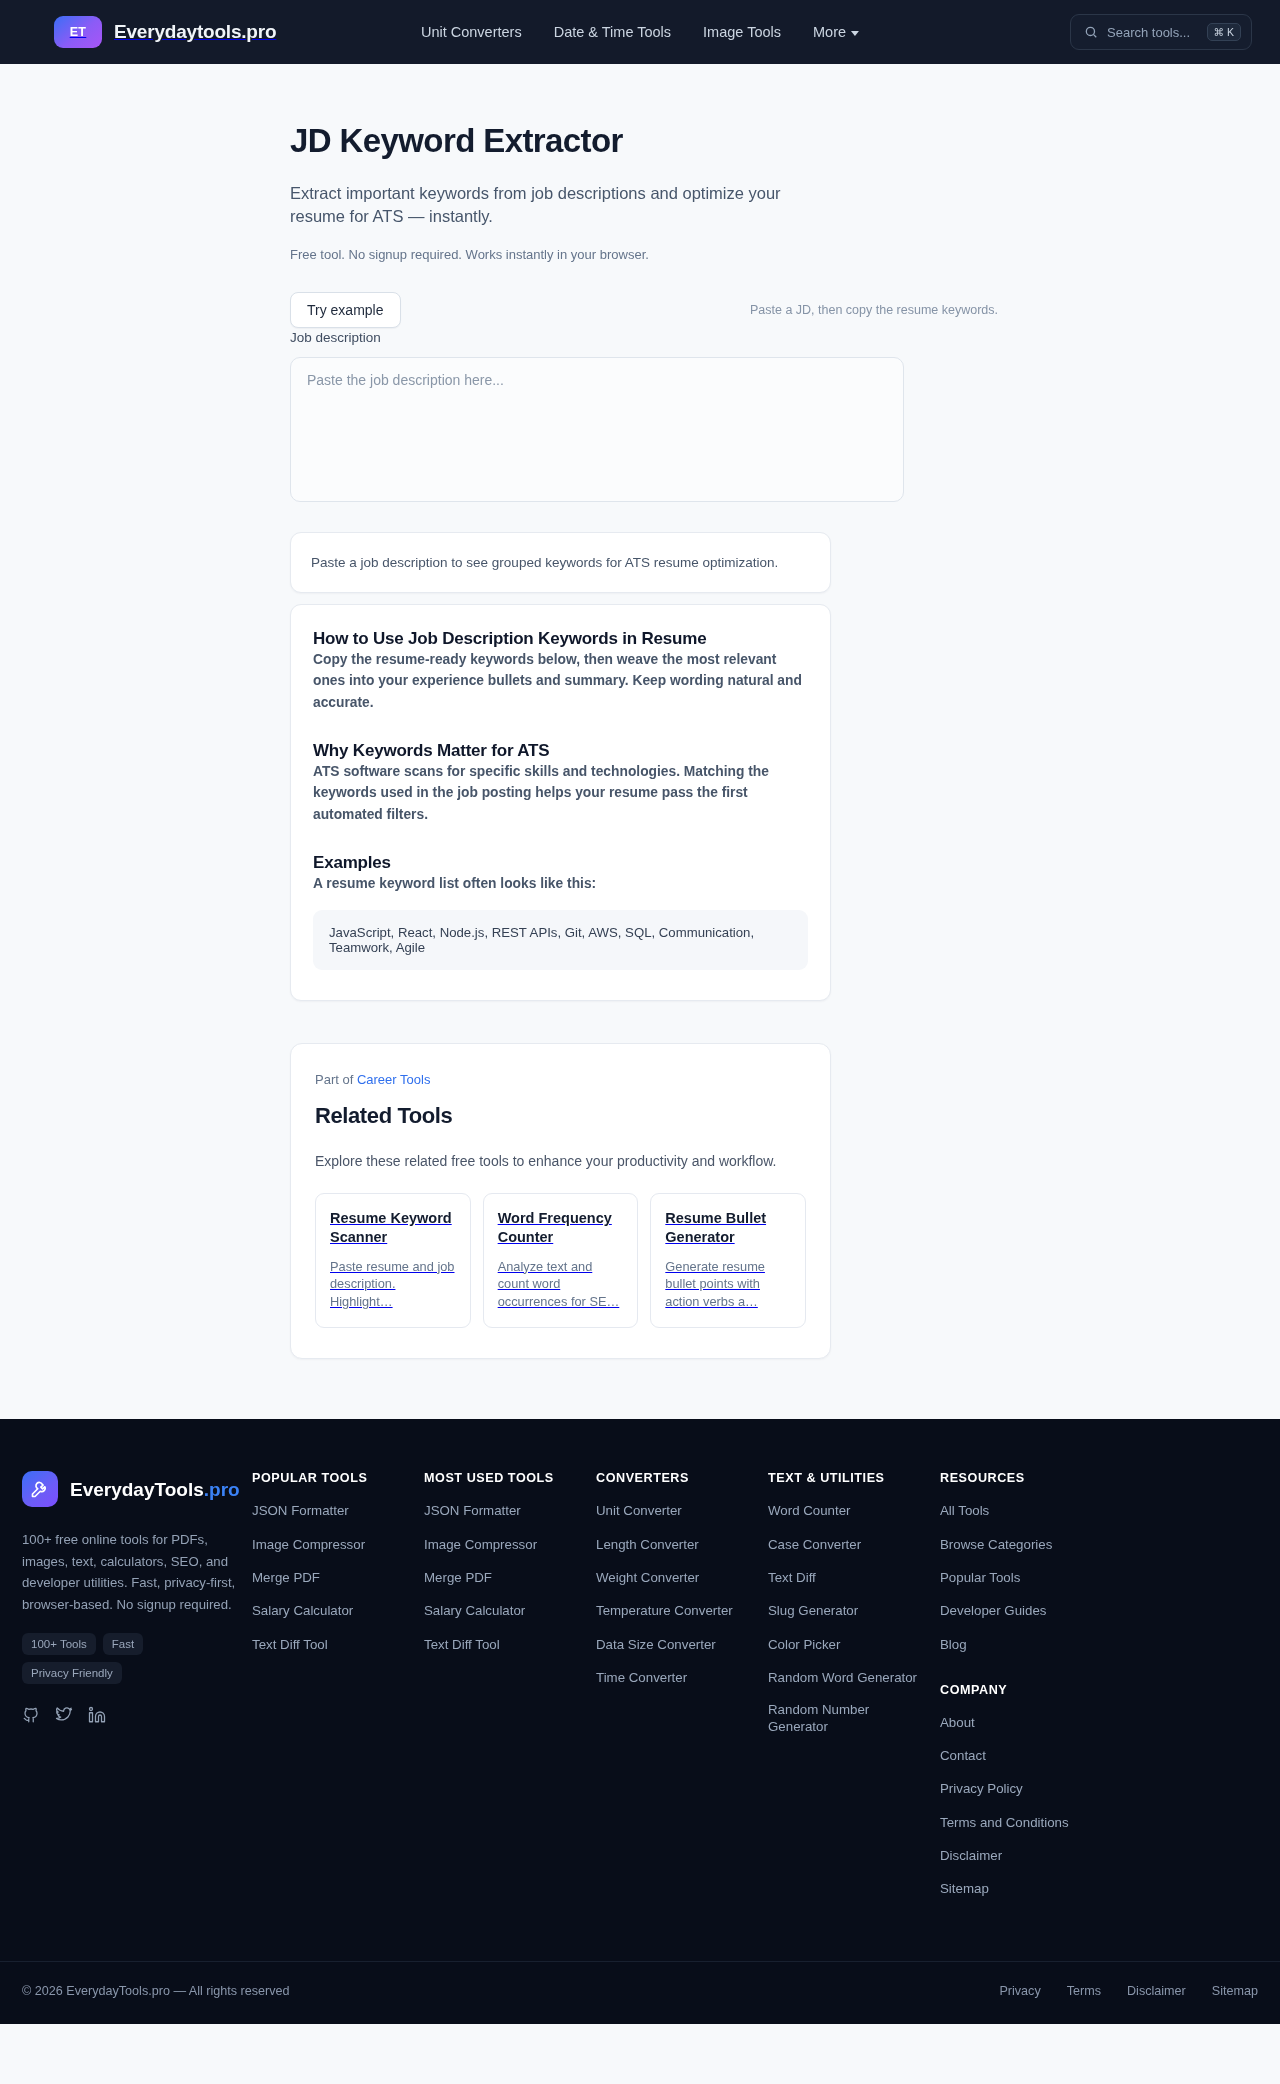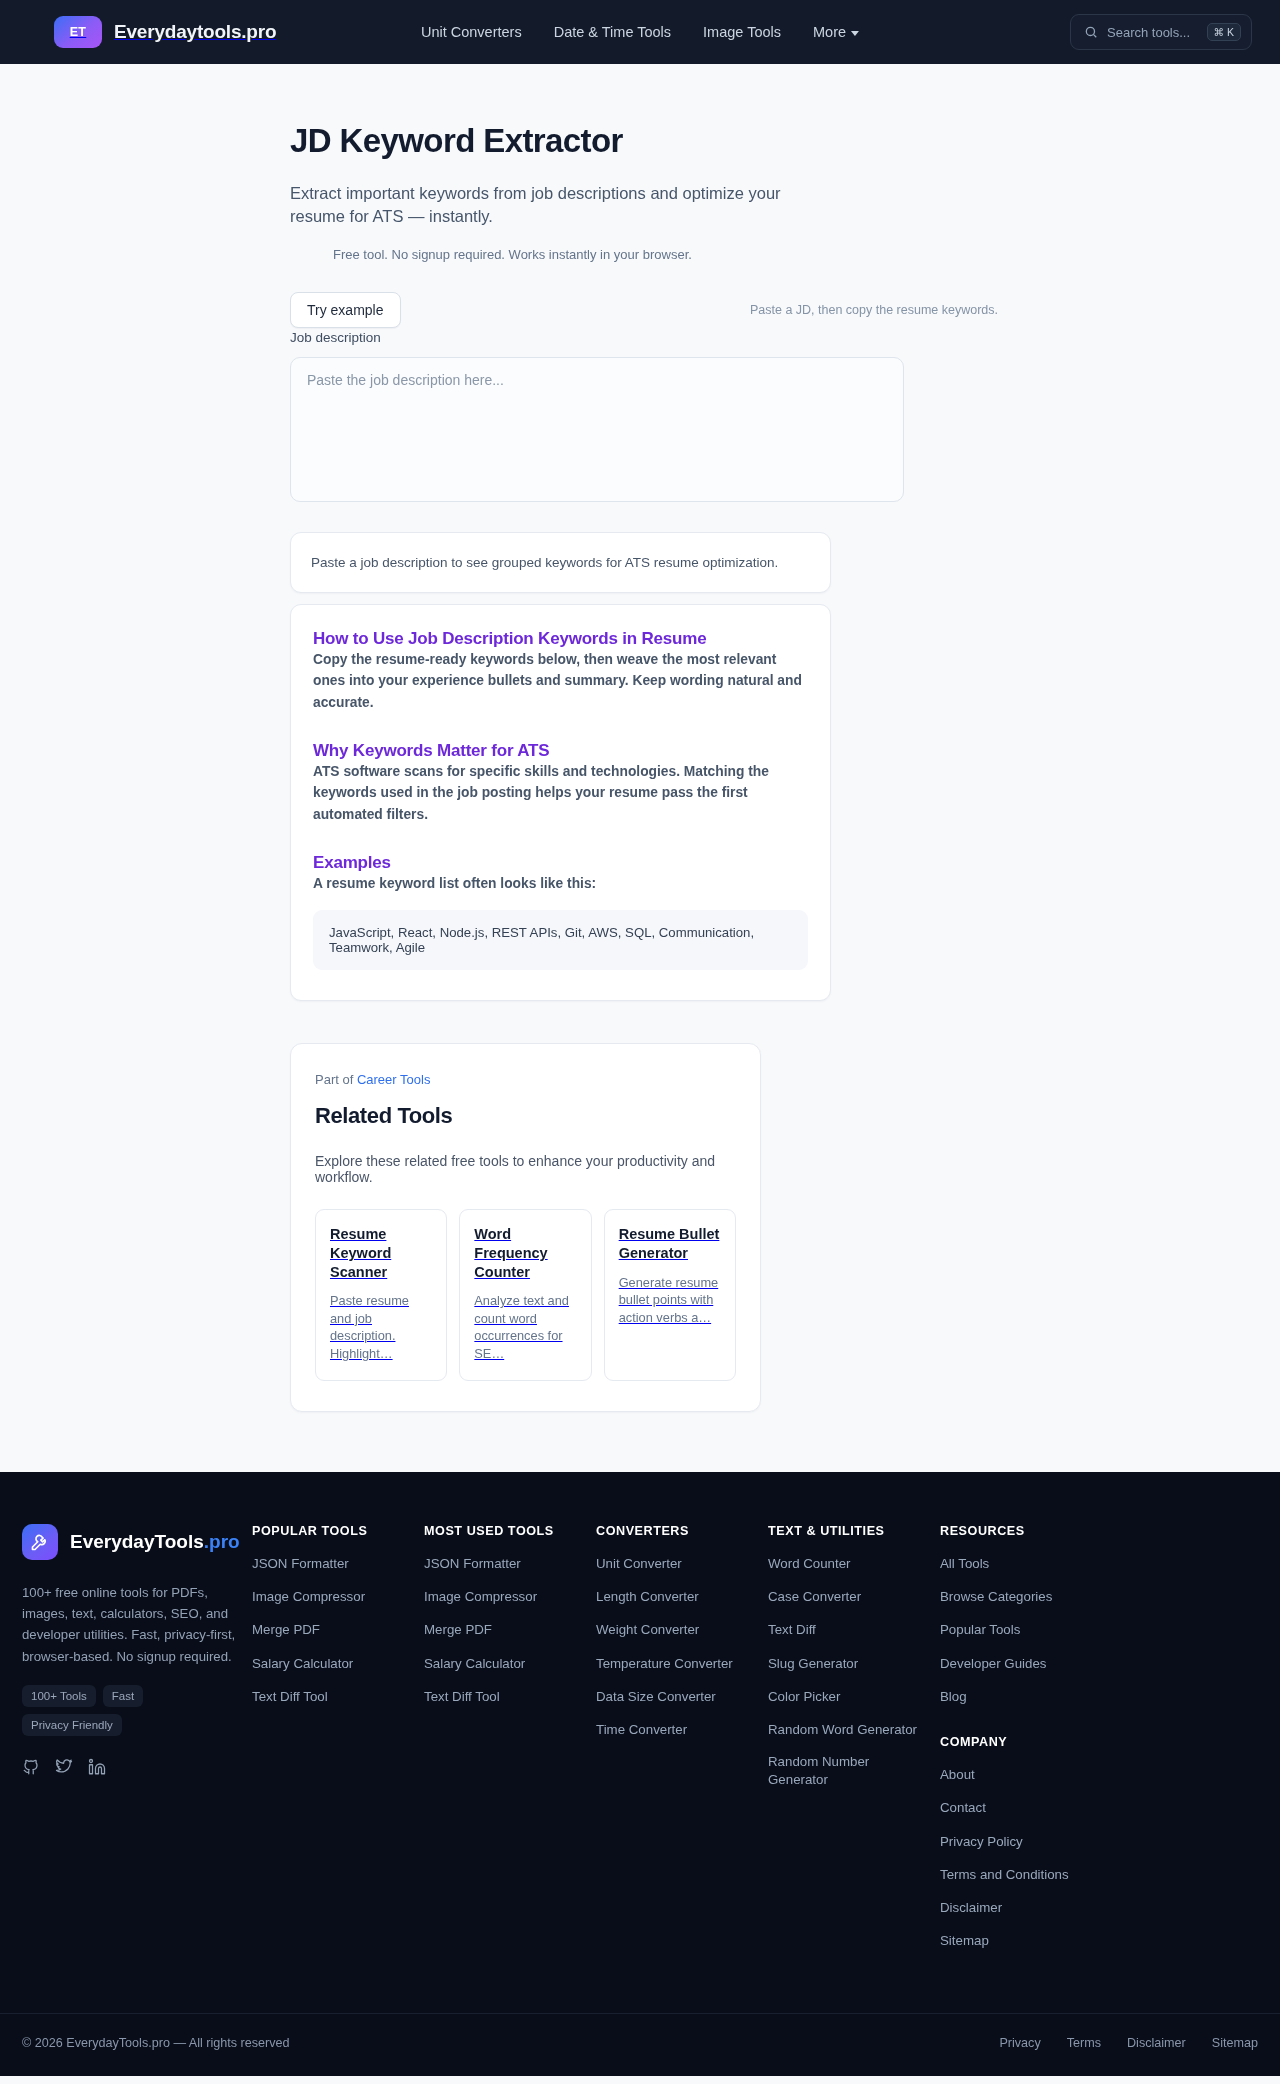--- a/index.html
+++ b/index.html
@@ -69,21 +69,21 @@
 
   .tool-title {
     font-size: 33px; line-height: 1.15; font-weight: bold;
     color: #131c2e; letter-spacing: -.6px;
     padding-top: 58px;
   }
   .tool-sub {
     margin-top: 22px;
     font-size: 16.5px; line-height: 1.42; color: #47566b; max-width: 540px;
   }
-  .tool-note { margin-top: 18px; font-size: 13px; color: #64748b; margin-left: 43px; }
+  .tool-note { margin-top: 18px; font-size: 13px; color: #64748b; }
 
   .action-row {
     margin-top: 30px;
     display: flex; align-items: center; justify-content: space-between;
   }
   .btn-example {
     background: #ffffff; border: 1px solid #d9e0e8; border-radius: 8px;
     padding: 9px 16px; font-size: 14px; color: #1f2a3c;
     font-family: "Liberation Sans", sans-serif; cursor: pointer;
     box-shadow: 0 1px 1px rgba(16,24,40,.04);
@@ -109,33 +109,33 @@
     box-shadow: 0 1px 2px rgba(16,24,40,.04);
   }
 
   .info-card {
     margin-top: 11px; width: 541px;
     background: #fff; border: 1px solid #e6eaf0; border-radius: 11px;
     padding: 24px 22px 30px 22px;
     box-shadow: 0 1px 2px rgba(16,24,40,.04);
   }
   .info-card h2 {
-    font-size: 17px; font-weight: bold; color: #6d28d9; letter-spacing: -.2px;
+    font-size: 17px; font-weight: bold; color: #0f172a; letter-spacing: -.2px;
   }
   .info-card h2.spaced { margin-top: 28px; }
   .info-card p {
     margin-top: 0; font-size: 13.8px; line-height: 1.55; color: #475569; font-weight: bold;
   }
   .code-sample {
     margin-top: 16px; background: #f5f7fa; border-radius: 9px;
     padding: 15px 16px; font-size: 13.2px; color: #354154;
   }
 
   .related-card {
-    margin-top: 42px; width: 471px;
+    margin-top: 42px; width: 541px;
     background: #fff; border: 1px solid #e6eaf0; border-radius: 12px;
     padding: 28px 24px 30px 24px;
     box-shadow: 0 1px 2px rgba(16,24,40,.04);
   }
   .partof { font-size: 13px; color: #64748b; }
   .partof a { color: #2f6fed; text-decoration: none; }
   .related-card h2 {
     margin-top: 16px; font-size: 22px; font-weight: bold;
     color: #131c2e; letter-spacing: -.4px;
   }

